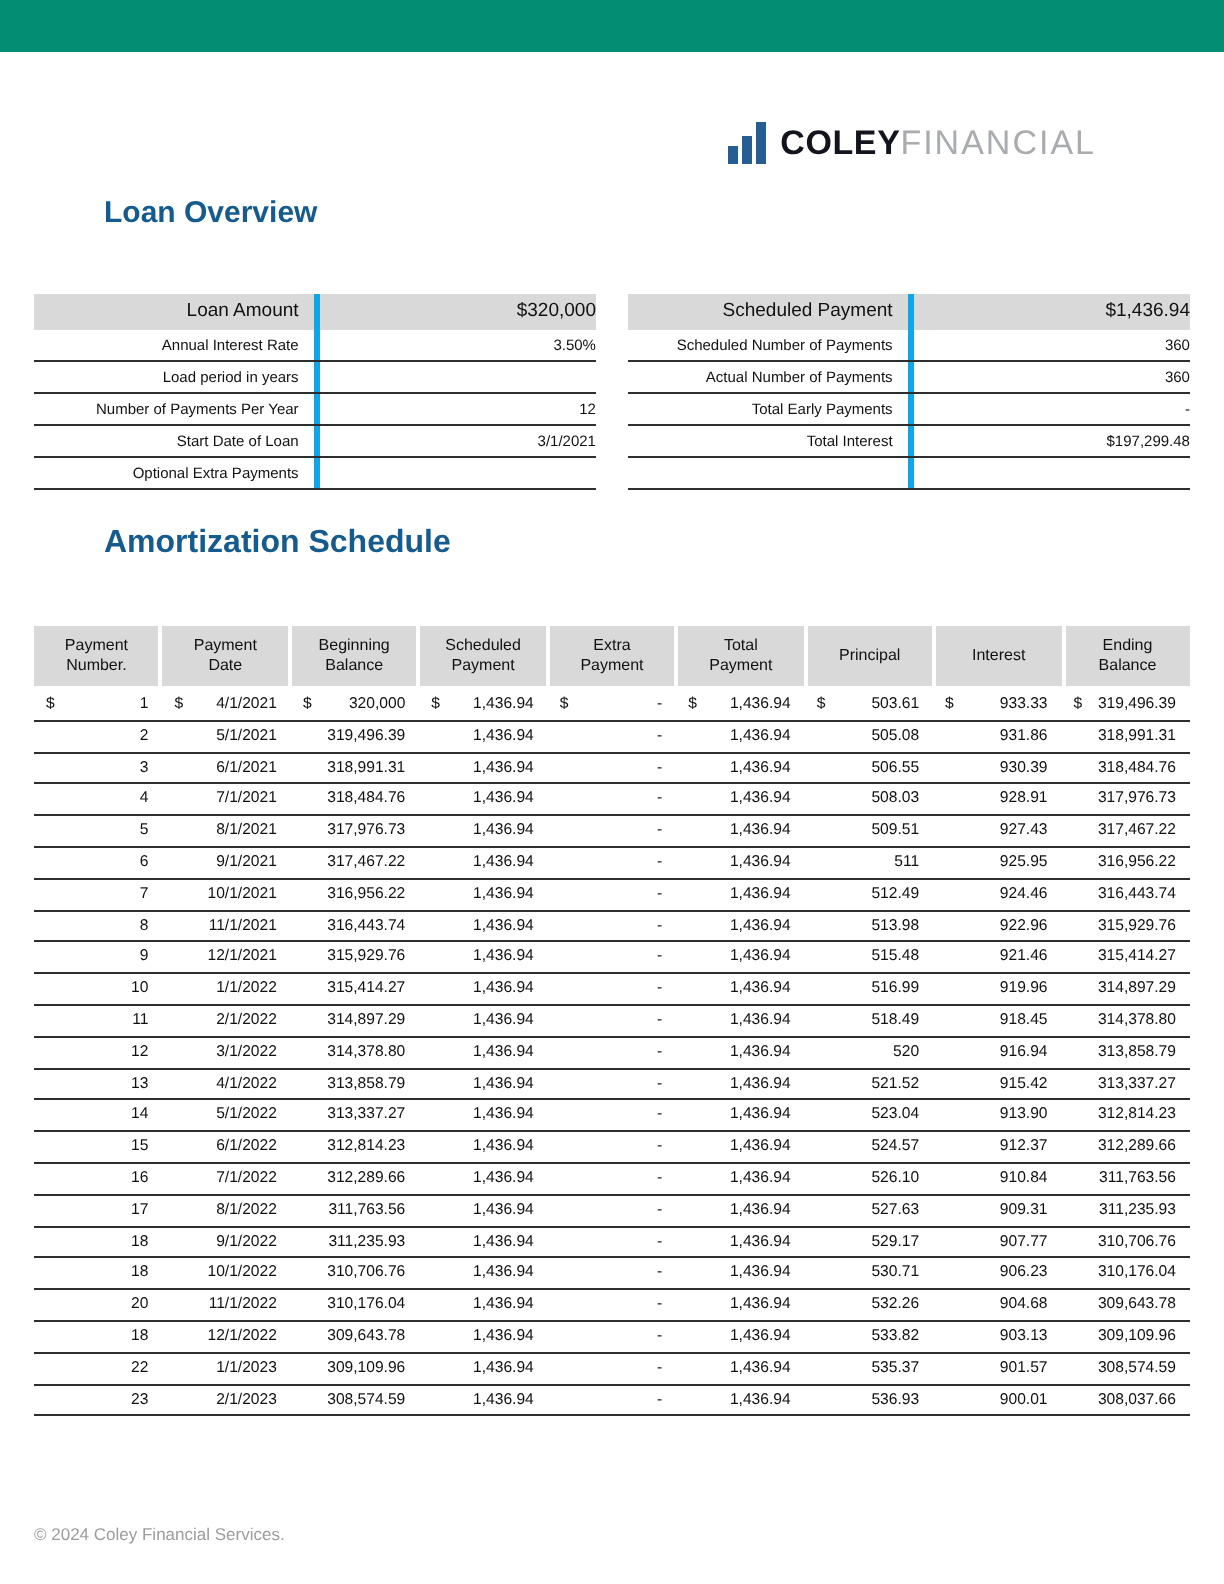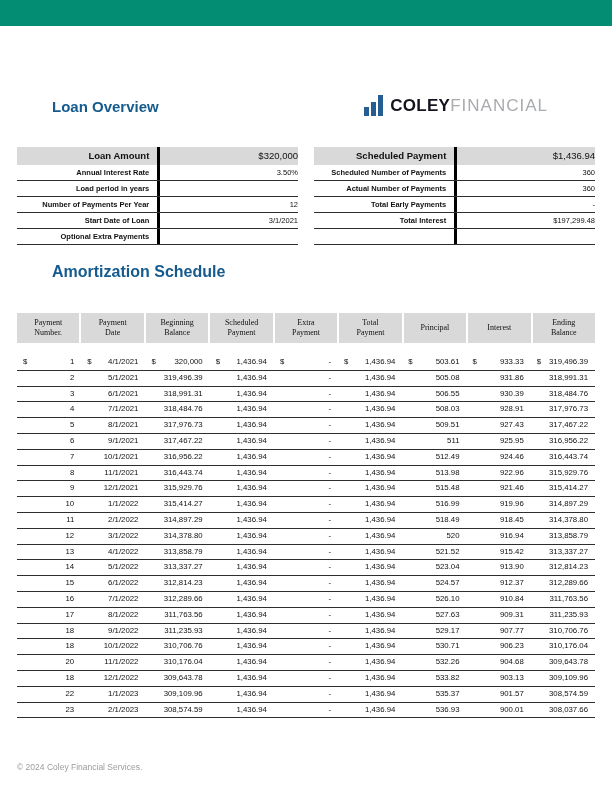--- a/index.html
+++ b/index.html
@@ -18,21 +18,20 @@
     position: absolute; top: 0; left: 0;
     width: 612px; height: 26px;
     background: var(--teal, #038E74);
   }
 
   
   .logo {
     position: absolute; top: 56px; right: 64px;
     display: flex; align-items: flex-end; gap: 7px;
     height: 26px;
-    margin-top: 34px;
   }
   .logo-bars { display: flex; align-items: flex-end; gap: 2px; height: 22px; }
   .logo-bars i { display: block; width: 5px; background: var(--logo-bars, #265E93); }
   .logo-bars i.b1 { height: 9px; }
   .logo-bars i.b2 { height: 14px; }
   .logo-bars i.b3 { height: 21px; }
   .logo-text { font-size: 17px; line-height: 20px; letter-spacing: 0.3px; white-space: nowrap; }
   .brand-bold { font-weight: bold; color: var(--brand-dark, #14141E); }
   .brand-light { font-weight: normal; color: var(--brand-light, #A9ABAE); letter-spacing: 1px; }
 
@@ -57,32 +56,31 @@
     font-size: 7.5px;
   }
   .ov-row.highlight {
     height: 18px; line-height: 18px;
     border-bottom: none;
     font-size: 9.5px;
   }
   .ov-row.highlight .ov-label, .ov-row.highlight .ov-value { background: var(--cell-gray, #D9D9D9); }
   .ov-label {
     width: 51%; text-align: right; padding-right: 8px;
-    border-right: 3px solid #000000;
-    font-weight: bold;
+    border-right: 3px solid #0ea5e9;
   }
   .ov-value { width: 49%; text-align: right; padding-right: 0; }
 
   
   .amort {
     position: absolute; left: 17px; top: 313px; width: 578px;
   }
   .am-header {
     display: grid; grid-template-columns: repeat(9, 1fr); gap: 2px;
-    height: 30px; margin-bottom: 12px; font-family: Liberation Serif, serif;
+    height: 30px; margin-bottom: 2px;
   }
   .am-header-cell {
     background: var(--cell-gray, #D9D9D9);
     display: flex; align-items: center; justify-content: center;
     text-align: center; font-size: 8px; line-height: 1.25;
     white-space: pre-line;
   }
   .am-row {
     display: grid; grid-template-columns: repeat(9, 1fr);
     height: 15.8px; line-height: 14.8px;

